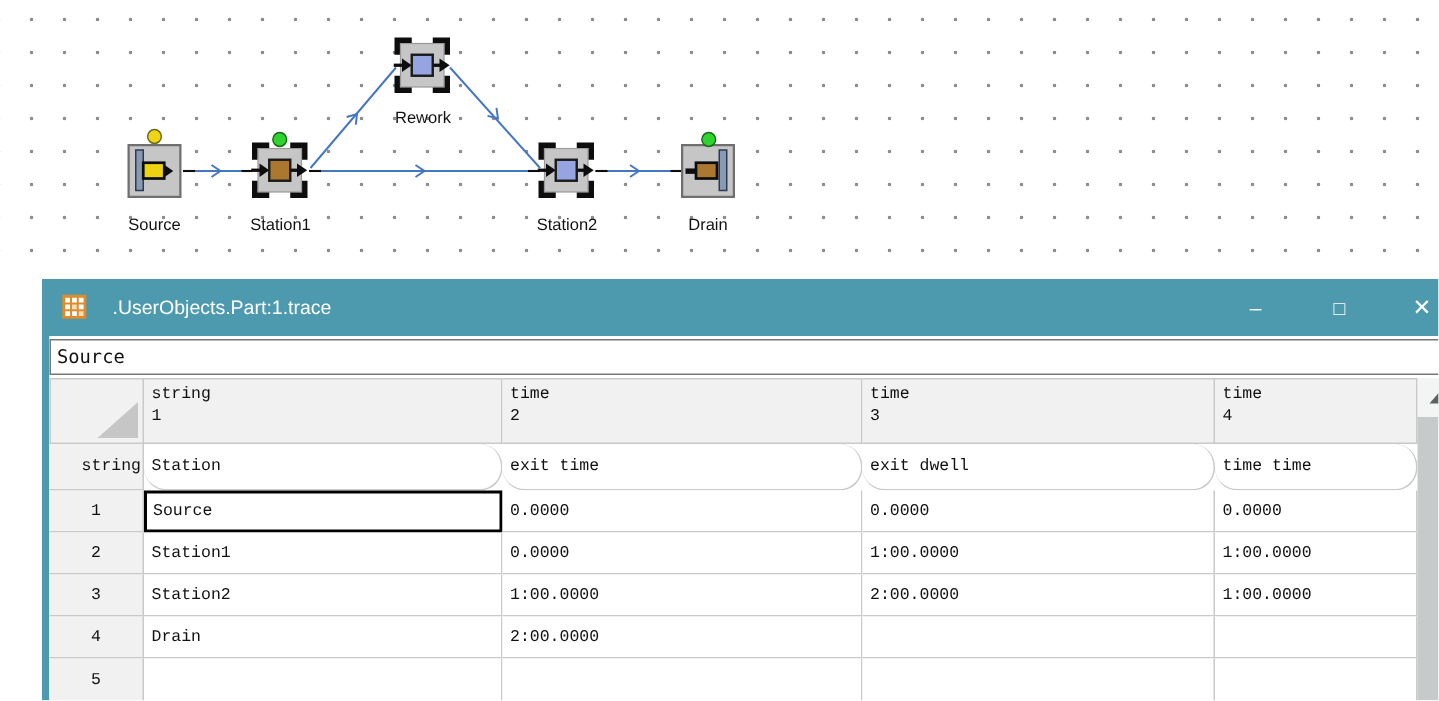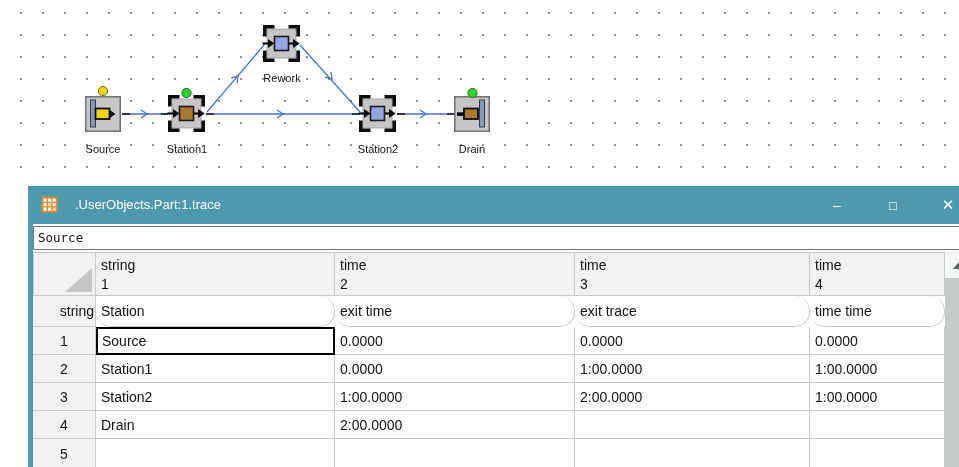--- a/index.html
+++ b/index.html
@@ -28,21 +28,21 @@
   .win-content{position:absolute;left:5px;top:38px;width:940px;height:243px;background:#fff;}
   .editbar{position:absolute;left:0;top:2px;width:938px;height:24px;border:1px solid #767676;
            box-sizing:border-box;background:#fff;font-family:"DejaVu Sans Mono",monospace;
            font-size:12.5px;color:#111;padding:3px 0 0 4px;white-space:nowrap;overflow:hidden;}
 
   
   .grid{position:absolute;left:0;top:28px;display:grid;
         grid-template-columns:63px 239px 240px 235px 135px;
         grid-template-rows:44px 31px 28px 28px 28px 28px 30px;}
   .grid > div{box-sizing:border-box;border-right:1px solid #c9c9c9;border-bottom:1px solid #c9c9c9;
-        font-family:Liberation Sans, sans-serif;font-size:14px;color:#111;overflow:hidden;}
+        font-family:Liberation Mono, monospace;font-size:11px;color:#111;overflow:hidden;}
   .hcell{background:#f1f1f1;padding:3px 0 0 5px;line-height:1.35;border-top:1px solid #c9c9c9;}
   .corner{background:#f1f1f1;position:relative;border-left:1px solid #c9c9c9;border-top:1px solid #c9c9c9;}
   .corner-tri{position:absolute;right:3px;bottom:3px;width:0;height:0;
         border-left:27px solid rgba(0,0,0,0);border-bottom:24px solid #c6c6c6;}
   .rtype{background:#f1f1f1;display:flex;align-items:center;justify-content:flex-end;padding-right:1px;}
   .fcell{background:#fff;display:flex;align-items:center;padding-left:5px;border-bottom:2px solid #141414;border-radius:15px;}
   .rnum{background:#f1f1f1;display:flex;align-items:center;justify-content:center;}
   .cell{background:#fff;display:flex;align-items:center;padding-left:5px;white-space:nowrap;}
   .sel{border:2px solid #000 !important;padding-left:4px;}
 
@@ -184,21 +184,21 @@
             <div class="corner-tri"></div>
           </div>
         <div class="hcell"><span>string</span><br><span>1</span></div>
         <div class="hcell"><span>time</span><br><span>2</span></div>
         <div class="hcell"><span>time</span><br><span>3</span></div>
         <div class="hcell"><span>time</span><br><span>4</span></div>
 
         <div class="rtype">string</div>
         <div class="fcell">Station</div>
         <div class="fcell">exit time</div>
-        <div class="fcell">exit trace</div>
+        <div class="fcell">exit dwell</div>
         <div class="fcell">time time</div>
 
         <div class="rnum">1</div>
         <div class="cell sel">Source</div>
         <div class="cell">0.0000</div>
         <div class="cell">0.0000</div>
         <div class="cell">0.0000</div>
 
         <div class="rnum">2</div>
         <div class="cell">Station1</div>

